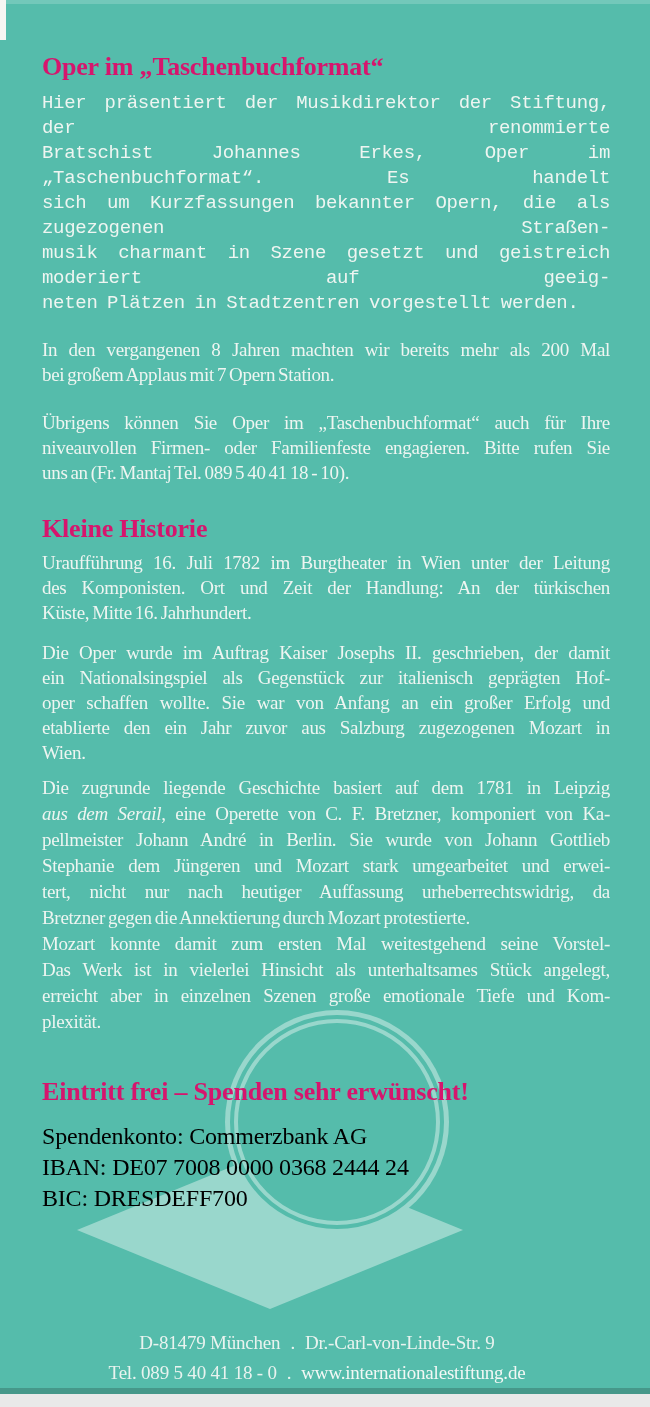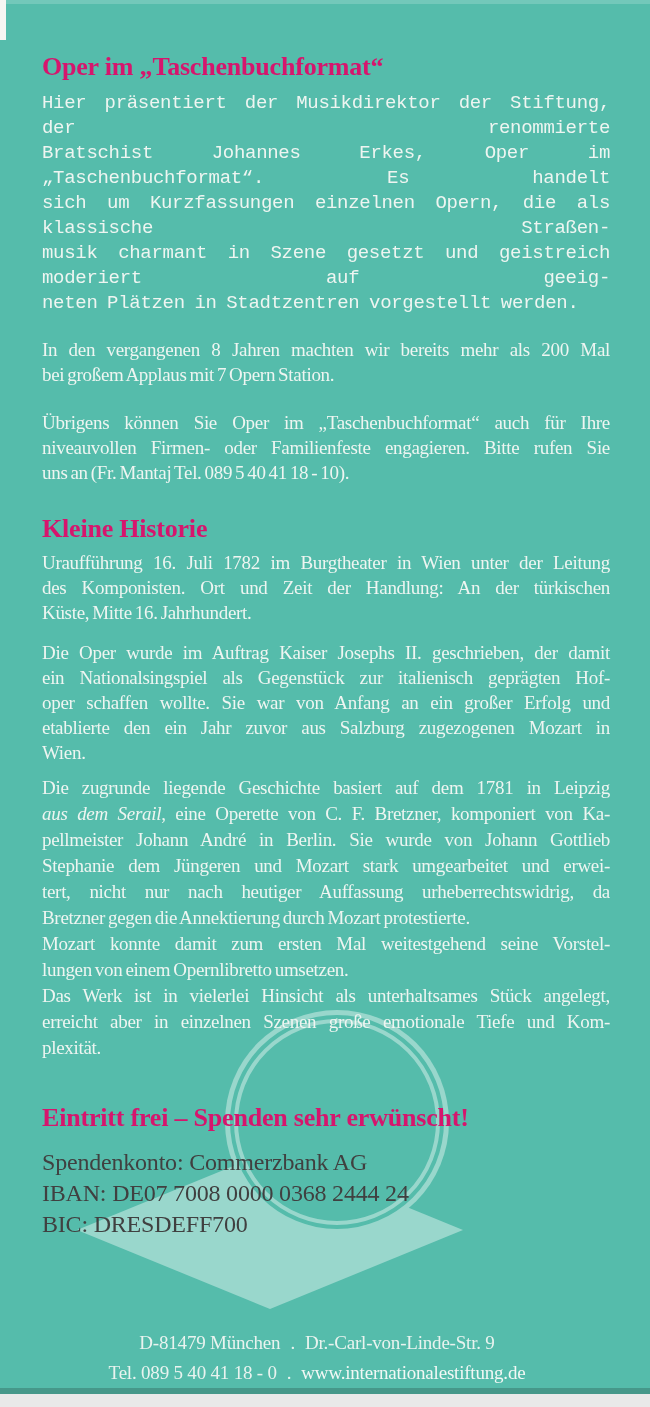--- a/index.html
+++ b/index.html
@@ -58,21 +58,21 @@
   .p-history-1 { margin-top: 6px; }
   .p-history-2 { margin-top: 15px; }
   .p-history-3 { margin-top: 10px; }
   .tight       { margin-top: 0; }
   .lh26 .line  { line-height: 26px; }
 
   .line { text-align: justify; text-align-last: justify; }
   .line.line-last { text-align-last: left; }
   .it { font-style: italic; }
 
-  .bank { margin-top: 14px; color: #404040; font-size: 24px; line-height: 31px;
+  .bank { margin-top: 14px; color: #000000; font-size: 24px; line-height: 31px;
     letter-spacing: -0.2px; }
   .bank div { white-space: nowrap; }
 
   .footer {
     position: absolute; left: 0; right: 16px; top: 1328px; z-index: 3;
     text-align: center; color: #e9f3ef; font-size: 19px; line-height: 30px;
     letter-spacing: -0.2px;
   }
   .footer .sep { display: inline-block; margin: 0 10px; }
   .footer .site { font-weight: normal; color: #f2f8f5; text-decoration: none; }
@@ -84,21 +84,21 @@
 
   <div class="diamond"></div>
   <div class="ring"></div>
 
   <div class="content">
 
     <div class="heading h-intro">Oper im „Taschenbuchformat“</div>
     <div class="para p-intro-1">
         <div class="line"><span>Hier präsentiert der Musikdirektor der Stiftung, der renommierte</span></div>
         <div class="line"><span>Bratschist Johannes Erkes, Oper im „Taschenbuchformat“. Es handelt</span></div>
-        <div class="line"><span>sich um Kurzfassungen einzelnen Opern, die als klassische Straßen-</span></div>
+        <div class="line"><span>sich um Kurzfassungen bekannter Opern, die als zugezogenen Straßen-</span></div>
         <div class="line"><span>musik charmant in Szene gesetzt und geistreich moderiert auf geeig-</span></div>
         <div class="line line-last"><span>neten Plätzen in Stadtzentren vorgestellt werden.</span></div>
       </div>
     <div class="para p-intro-2">
         <div class="line"><span>In den vergangenen 8 Jahren machten wir bereits mehr als 200 Mal</span></div>
         <div class="line line-last"><span>bei großem Applaus mit 7 Opern Station.</span></div>
       </div>
     <div class="para p-intro-3">
         <div class="line"><span>Übrigens können Sie Oper im „Taschenbuchformat“ auch für Ihre</span></div>
         <div class="line"><span>niveauvollen Firmen- oder Familienfeste engagieren. Bitte rufen Sie</span></div>
@@ -121,21 +121,20 @@
     <div class="para p-history-3 lh26">
         <div class="line"><span>Die zugrunde liegende Geschichte basiert auf dem 1781 in Leipzig</span></div>
         <div class="line"><span class="it">aus dem Serail</span><span>, eine Operette von C. F. Bretzner, komponiert von Ka-</span></div>
         <div class="line"><span>pellmeister Johann André in Berlin. Sie wurde von Johann Gottlieb</span></div>
         <div class="line"><span>Stephanie dem Jüngeren und Mozart stark umgearbeitet und erwei-</span></div>
         <div class="line"><span>tert, nicht nur nach heutiger Auffassung urheberrechtswidrig, da</span></div>
         <div class="line line-last"><span>Bretzner gegen die Annektierung durch Mozart protestierte.</span></div>
       </div>
     <div class="para tight lh26">
         <div class="line"><span>Mozart konnte damit zum ersten Mal weitestgehend seine Vorstel-</span></div>
-        <div class="line line-last"><span>lungen von einem Opernlibretto umsetzen.</span></div>
       </div>
     <div class="para tight lh26">
         <div class="line"><span>Das Werk ist in vielerlei Hinsicht als unterhaltsames Stück angelegt,</span></div>
         <div class="line"><span>erreicht aber in einzelnen Szenen große emotionale Tiefe und Kom-</span></div>
         <div class="line line-last"><span>plexität.</span></div>
       </div>
 
     <div class="heading h-donation">Eintritt frei – Spenden sehr erwünscht!</div>
     <div class="bank">
       <div>Spendenkonto: Commerzbank AG</div>

